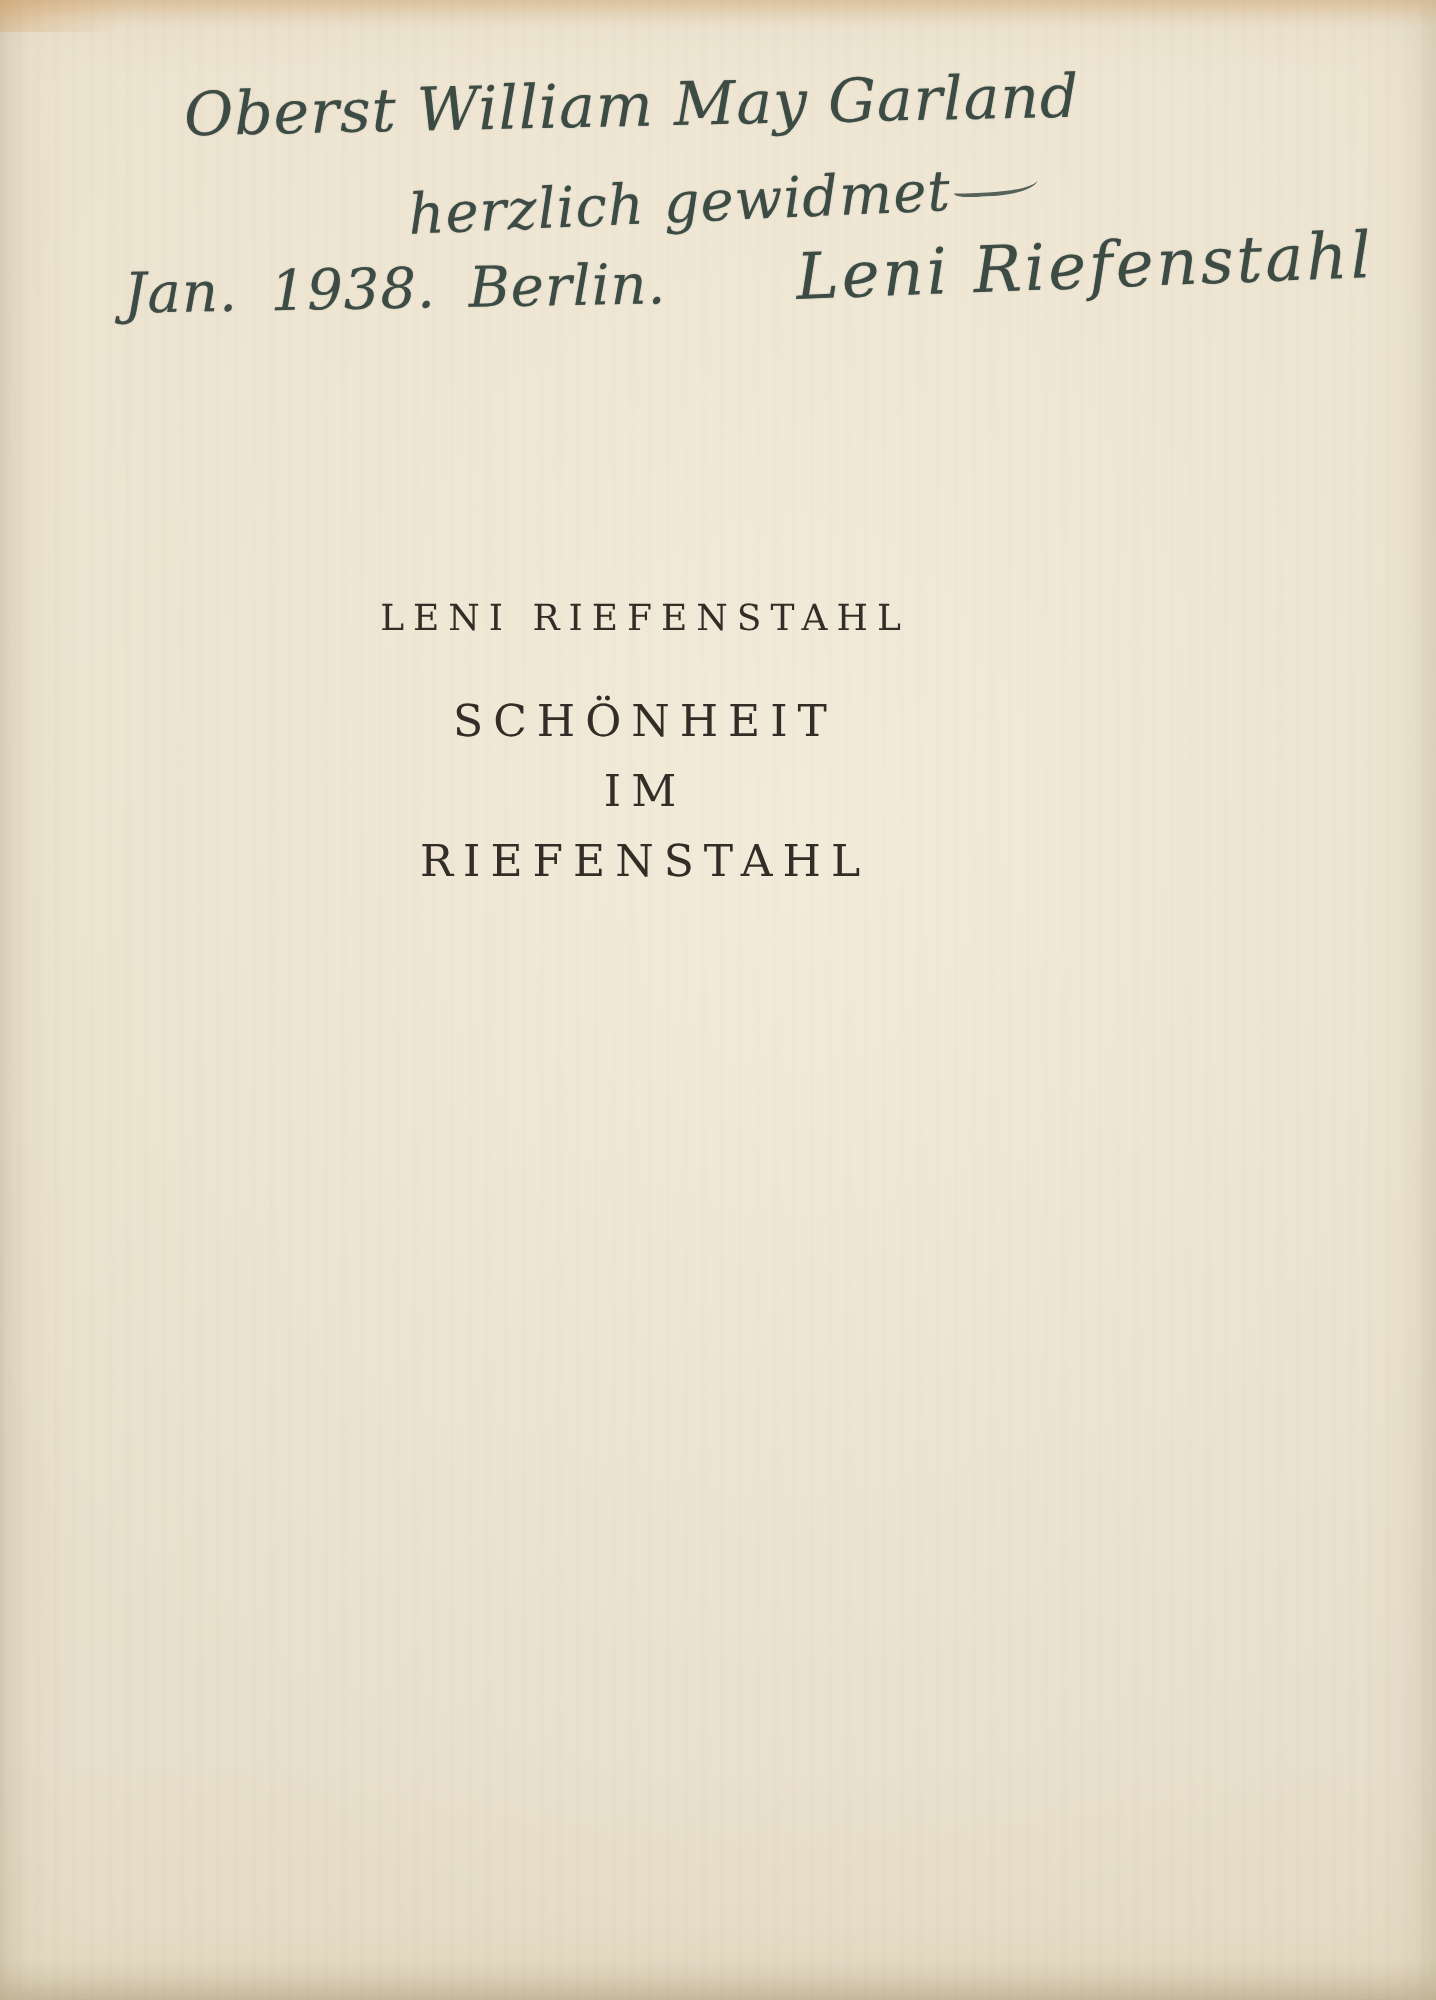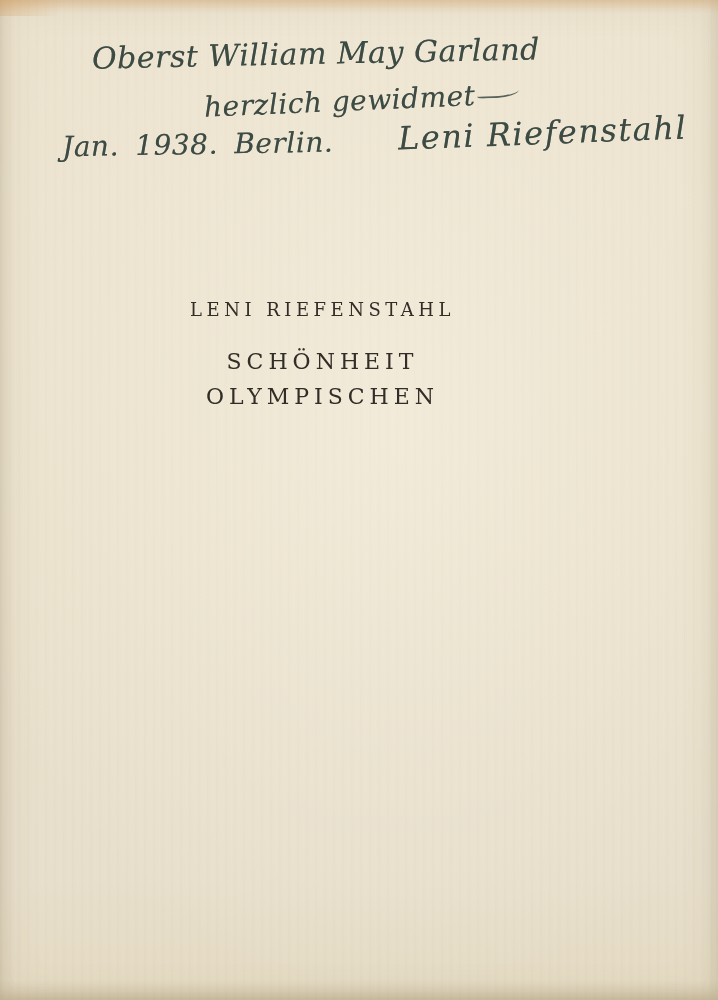--- a/index.html
+++ b/index.html
@@ -124,17 +124,18 @@
     <div class="handwriting ins-line1">Oberst William May Garland</div>
     <div class="handwriting ins-line2"><span>herzlich gewidmet</span><span class="flourish"></span></div>
     <div class="handwriting ins-date">Jan. 1938. Berlin.</div>
     <div class="handwriting ins-signature">Leni Riefenstahl</div>
   </div>
 
   <div class="printed">
     <div class="author">LENI RIEFENSTAHL</div>
     <div class="book-title">
       <div>SCHÖNHEIT</div>
-      <div>OLYMPISCHEN</div>
+      <div>IM</div>
+      <div>RIEFENSTAHL</div>
     </div>
   </div>
 
 </div>
 
 </body></html>

